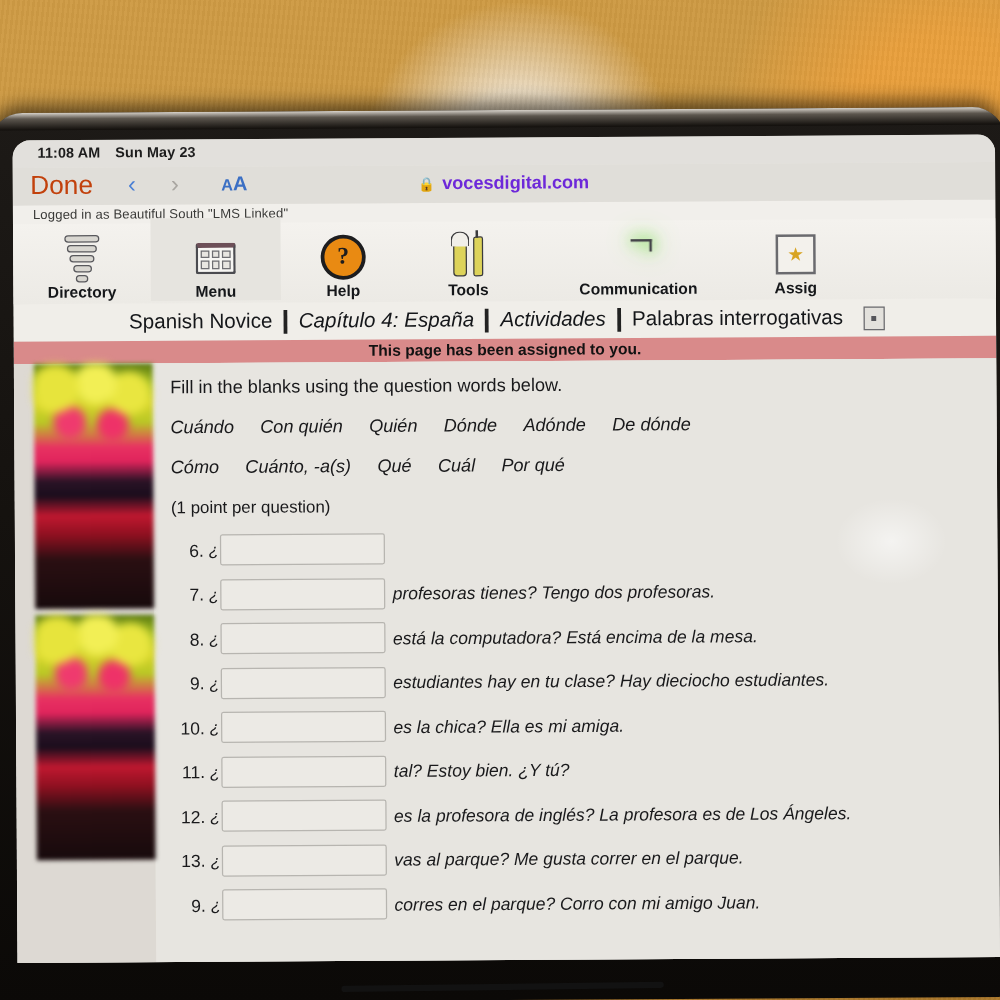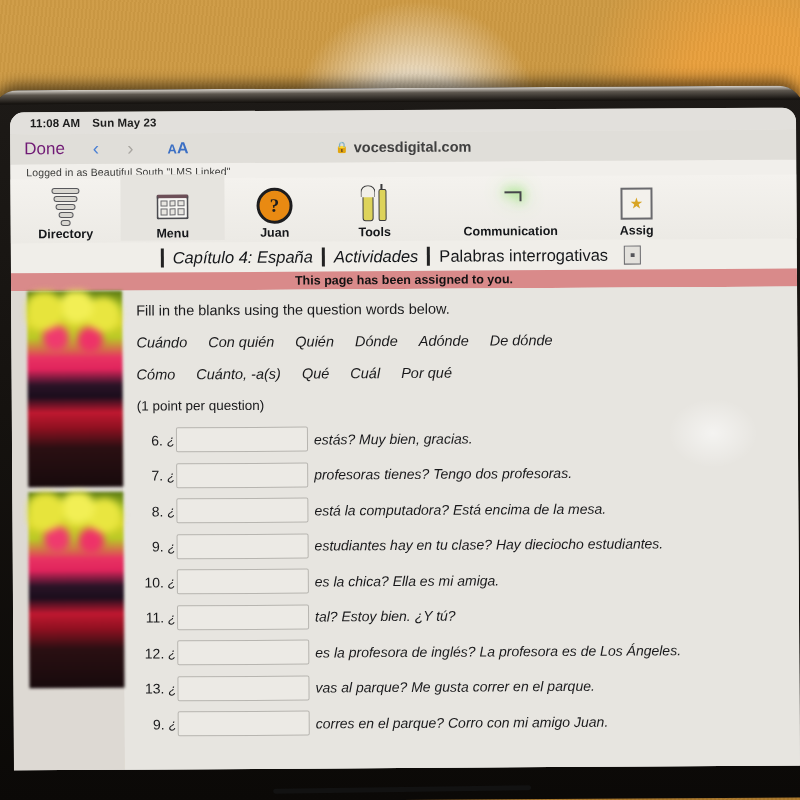--- a/index.html
+++ b/index.html
@@ -44,31 +44,31 @@
   .statusbar{
     height:22px;background:#e2e0dc;display:flex;align-items:center;
     padding-left:20px;gap:12px;font-size:11.5px;font-weight:bold;color:#1c1c1c;
     letter-spacing:.1px;
   }
   
   .safaribar{
     height:30px;background:#e0ded9;display:flex;align-items:center;
     padding:0 14px;position:relative;
   }
-  .done-btn{color:#701a75;font-size:17px;padding-right:14px;cursor:pointer;}
+  .done-btn{color:#c2410c;font-size:21px;padding-right:14px;cursor:pointer;}
   .navarrow{font-size:19px;font-weight:300;padding:0 14px;}
   .navarrow.back{color:#4a7fd4;}
   .navarrow.fwd{color:#a9a6a1;}
   .aa-btn{color:#3b6fc4;font-size:13px;font-weight:bold;margin-left:20px;}
   .aa-btn .big{font-size:16px;}
   .urlwrap{
     position:absolute;left:0;right:0;display:flex;justify-content:center;
     align-items:center;gap:5px;pointer-events:none;
   }
-  .url-text{font-size:14.5px;color:#404040;font-weight:600;}
+  .url-text{font-size:14.5px;color:#6d28d9;font-weight:600;}
   .lock{font-size:11px;color:#17181a;}
   
   .site-head{background:#f1efeb;}
   .loggedin{
     font-size:10.5px;color:#3a3a38;padding:2px 0 1px 16px;letter-spacing:.1px;
   }
   .toolbar{
     display:flex;align-items:flex-end;height:62px;padding:0 0 2px 0;
     background:linear-gradient(180deg,#f4f2ee 0%,#eceae5 100%);
   }
@@ -241,21 +241,21 @@
                 <i></i>
               </div>
           </div>
           <div class="tb-label">Menu</div>
         </div>
 
         <div class="tb-item help">
           <div class="tb-icon">
             <div class="ico-help">?</div>
           </div>
-          <div class="tb-label">Juan</div>
+          <div class="tb-label">Help</div>
         </div>
 
         <div class="tb-item tools">
           <div class="tb-icon">
             <div class="ico-tools">
                 <span class="wrench"></span>
                 <span class="driver"></span>
               </div>
           </div>
           <div class="tb-label">Tools</div>
@@ -279,20 +279,21 @@
                 <span class="star">★</span>
               </div>
           </div>
           <div class="tb-label">Assig</div>
         </div>
 
       </div>
     </div>
 
     <div class="crumbbar">
+      <span class="crumb">Spanish Novice</span>
       <span class="crumb-sep"></span>
       <span class="crumb ital">Capítulo 4: España</span>
       <span class="crumb-sep"></span>
       <span class="crumb ital">Actividades</span>
       <span class="crumb-sep"></span>
       <span class="crumb">Palabras interrogativas</span>
       <span class="pageicon">■</span>
     </div>
 
     <div class="assignbar">
@@ -325,21 +326,20 @@
           <span>Cuál</span>
           <span>Por qué</span>
         </div>
 
         <div class="pointnote">(1 point per question)</div>
 
         <div class="qrow">
           <span class="qnum">6.</span>
           <span class="qmark">¿</span>
           <input class="qinput" type="text" value="" style="">
-          <span class="qtext">estás? Muy bien, gracias.</span>
         </div>
 
         <div class="qrow">
           <span class="qnum">7.</span>
           <span class="qmark">¿</span>
           <input class="qinput" type="text" value="" style="">
           <span class="qtext">profesoras tienes? Tengo dos profesoras.</span>
         </div>
 
         <div class="qrow">

